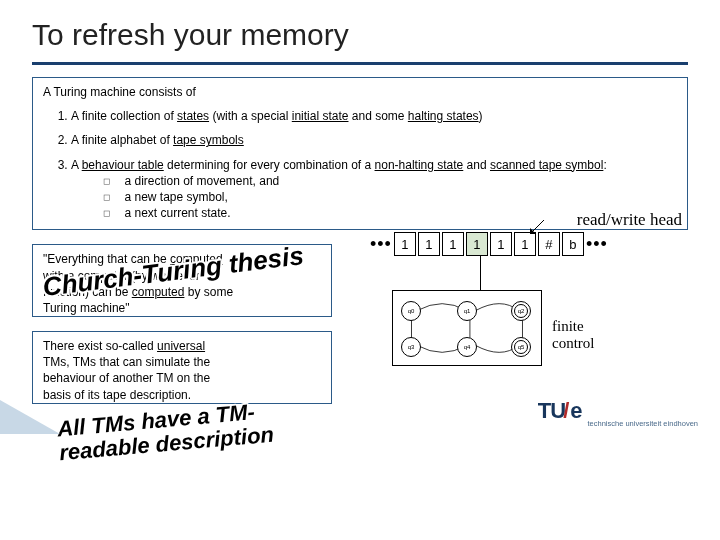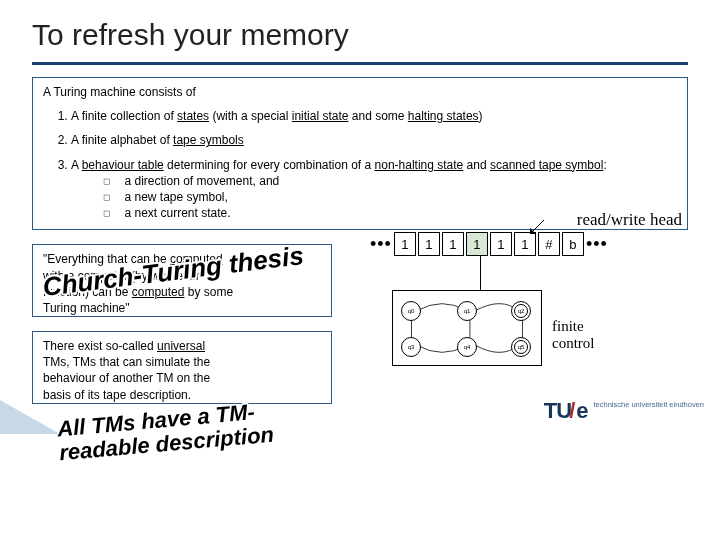--- a/index.html
+++ b/index.html
@@ -122,24 +122,24 @@
   }
   .fc-line {
     position: absolute;
     left: 110px; top: 24px;
     width: 1px; height: 34px;
     background: #000;
   }
   .fc svg.edges { position:absolute; inset:0; width:100%; height:100%; }
   .footer {
     position: absolute;
-    right: 16px;
+    right: 22px;
     bottom: 10px;
     display: flex;
-    align-items: flex-start;
+    align-items: flex-end;
     gap: 6px;
   }
   .tu-logo {
     font-family: Arial, sans-serif;
     font-weight: 700;
     font-size: 22px;
     color: #18365c;
     letter-spacing: -1px;
   }
   .tu-slash {

